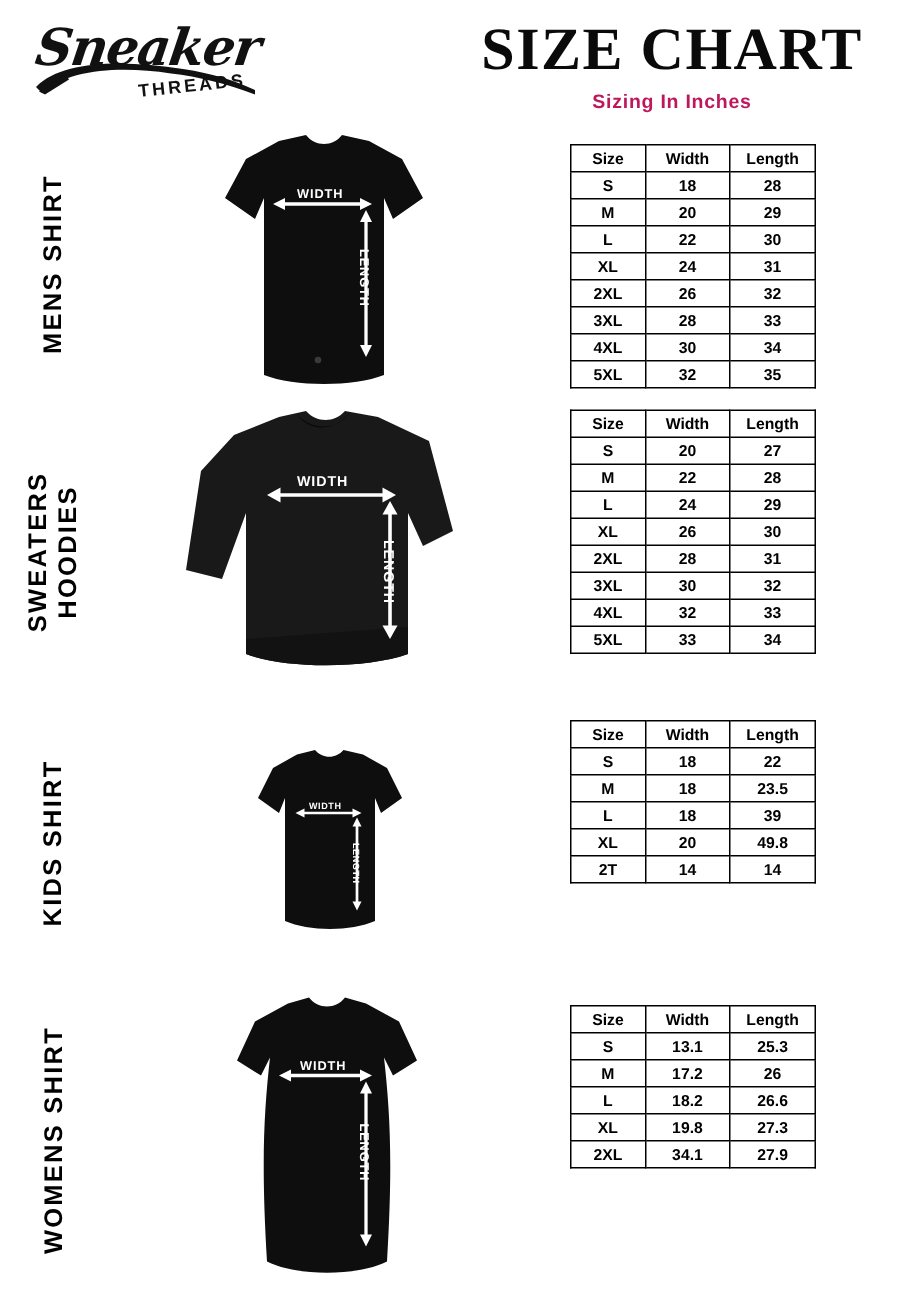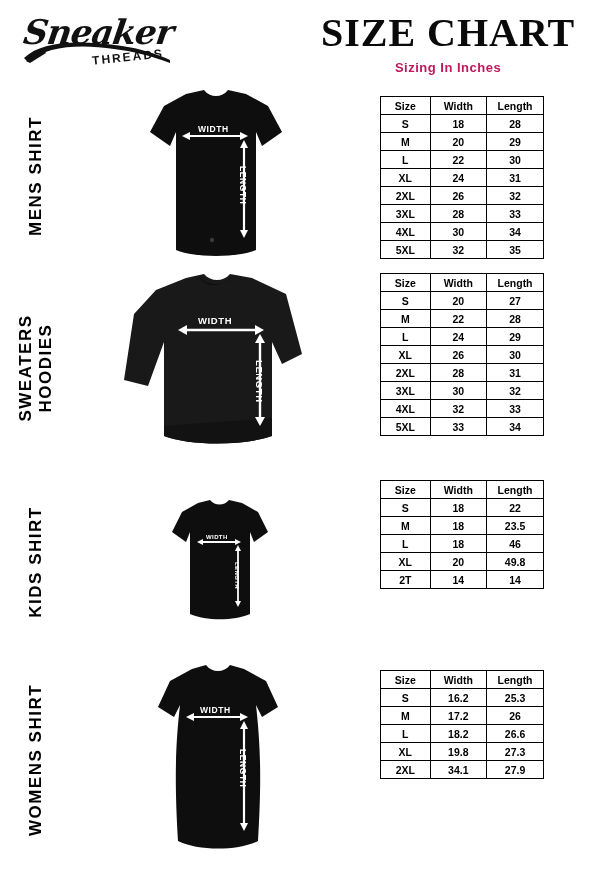--- a/index.html
+++ b/index.html
@@ -388,21 +388,21 @@
             <td class="l">22</td>
           </tr>
           <tr>
             <td class="sz">M</td>
             <td class="w">18</td>
             <td class="l">23.5</td>
           </tr>
           <tr>
             <td class="sz">L</td>
             <td class="w">18</td>
-            <td class="l">46</td>
+            <td class="l">39</td>
           </tr>
           <tr>
             <td class="sz">XL</td>
             <td class="w">20</td>
             <td class="l">49.8</td>
           </tr>
           <tr>
             <td class="sz">2T</td>
             <td class="w">14</td>
             <td class="l">14</td>
@@ -438,21 +438,21 @@
         <thead>
           <tr>
             <th>Size</th>
             <th>Width</th>
             <th>Length</th>
           </tr>
         </thead>
         <tbody>
           <tr>
             <td class="sz">S</td>
-            <td class="w">16.2</td>
+            <td class="w">13.1</td>
             <td class="l">25.3</td>
           </tr>
           <tr>
             <td class="sz">M</td>
             <td class="w">17.2</td>
             <td class="l">26</td>
           </tr>
           <tr>
             <td class="sz">L</td>
             <td class="w">18.2</td>

